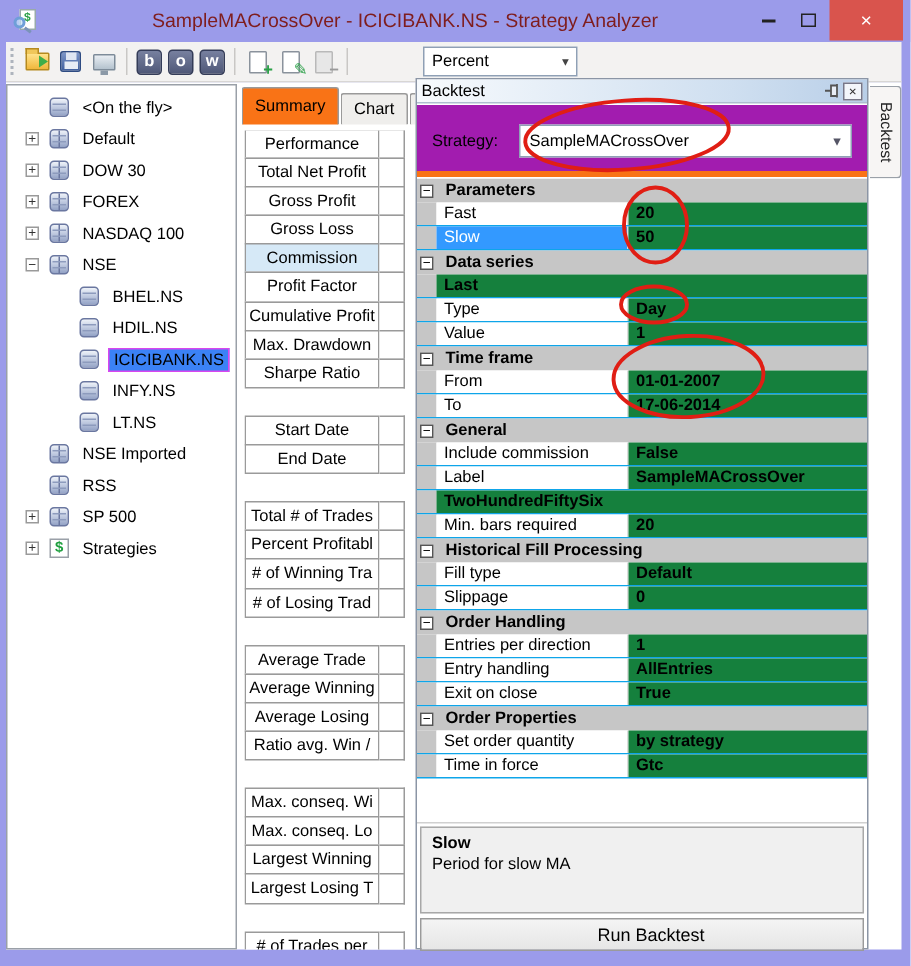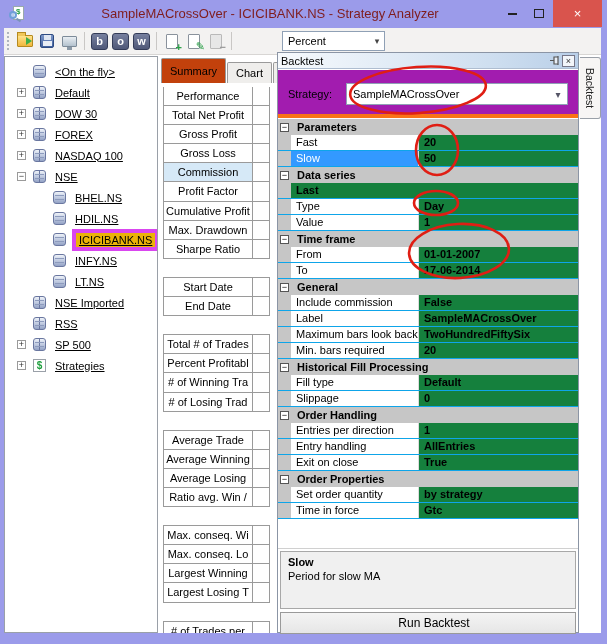--- a/index.html
+++ b/index.html
@@ -53,27 +53,27 @@
   .tree { position:absolute; left:4px; top:56px; width:154px; height:577px; background:#fff; border:1px solid #9aa0a8; padding-top:4px; overflow:hidden; }
   .trow { height:21px; display:flex; align-items:center; white-space:nowrap; }
   .trow .exp { width:9px; height:9px; margin-left:12px; border:1px solid #9a9a9a; background:#fff; font-size:9px; line-height:7px; text-align:center; color:#333; flex:0 0 9px; }
   .trow .exp.none { border:none; background:transparent; }
   .trow.lvl1 { padding-left:20px; }
   .ticon { width:13px; height:13px; margin-left:7px; margin-right:6px; flex:0 0 13px; position:relative; }
   .ticon.db, .ticon.dbs { background:linear-gradient(180deg,#eef2f8 0%,#cdd6e8 35%,#94a3c6 100%); border:1px solid #6a77a0; border-radius:3px; }
   .ticon.db::after, .ticon.dbs::after { content:""; position:absolute; left:1px; right:1px; top:3px; height:1px; background:#8d9bbd; box-shadow:0 4px 0 #8d9bbd; }
   .ticon.dbs::before { content:""; position:absolute; left:5px; top:0; bottom:0; width:1px; background:#6a77a0; }
   .ticon.dollar { background:#fff; border:1px solid #9aa0a8; color:#1f9f3f; font-weight:bold; font-size:10px; line-height:11px; text-align:center; }
-  .tlabel { padding:1px 3px;text-decoration:underline; }
-  .trow.selected .tlabel { background:#eab308; border:4px solid #d946ef; }
+  .tlabel { padding:1px 3px; }
+  .trow.selected .tlabel { background:#3b82f6; border:1px solid #d946ef; }
 
   
   .sum-tabs { position:absolute; left:161px; top:58px; width:116px; height:26px; overflow:hidden; white-space:nowrap; }
   .stab { display:inline-block; vertical-align:bottom; padding:0 8px; border:1px solid #9a9a9a; border-bottom:none; background:#efeeec; height:21px; line-height:20px; margin-right:1px; border-radius:2px 2px 0 0; }
-  .stab.active { background:#c2410c; height:25px; line-height:24px; font-size:11px; position:relative; z-index:2; }
+  .stab.active { background:#f97316; height:25px; line-height:24px; font-size:11px; position:relative; z-index:2; }
   .sum-grid { position:absolute; left:163px; top:87px; width:128px; height:546px; overflow:hidden; }
   .srow { display:flex; height:20.1px; margin-top:-1px; }
   .srow .sl { width:90px; background:#fff; border:1px solid #9a9a9a; text-align:center; line-height:18px; overflow:hidden; white-space:nowrap; }
   .srow .sv { width:17px; background:#fff; border:1px solid #9a9a9a; border-left:none; }
   .srow.hl .sl { background:#d6e9f7; }
   .srow.sp .sl, .srow.sp .sv { background:transparent; border-color:transparent; }
 
   
   .bt-panel { position:absolute; left:277px; top:52px; width:302px; height:581px; background:#fff; border:1px solid #8b95a5; }
   .bt-header { position:absolute; left:0; top:0; right:0; height:16px; background:linear-gradient(90deg,#f7fafd 0%,#cfdff0 70%,#b9cfe8 100%); border-bottom:1px solid #aebdd0; display:flex; align-items:center; padding:0 3px; }
@@ -452,21 +452,20 @@
           <span class="pglab">Include commission</span>
           <span class="pgval">False</span>
         </div>
       <div class="pgrow">
           <span class="pggut"></span>
           <span class="pglab">Label</span>
           <span class="pgval">SampleMACrossOver</span>
         </div>
       <div class="pgrow">
           <span class="pggut"></span>
-          <span class="pglab">Maximum bars look back</span>
           <span class="pgval">TwoHundredFiftySix</span>
         </div>
       <div class="pgrow">
           <span class="pggut"></span>
           <span class="pglab">Min. bars required</span>
           <span class="pgval">20</span>
         </div>
 
       <div class="pgcat">
           <span class="pgbox">−</span>

